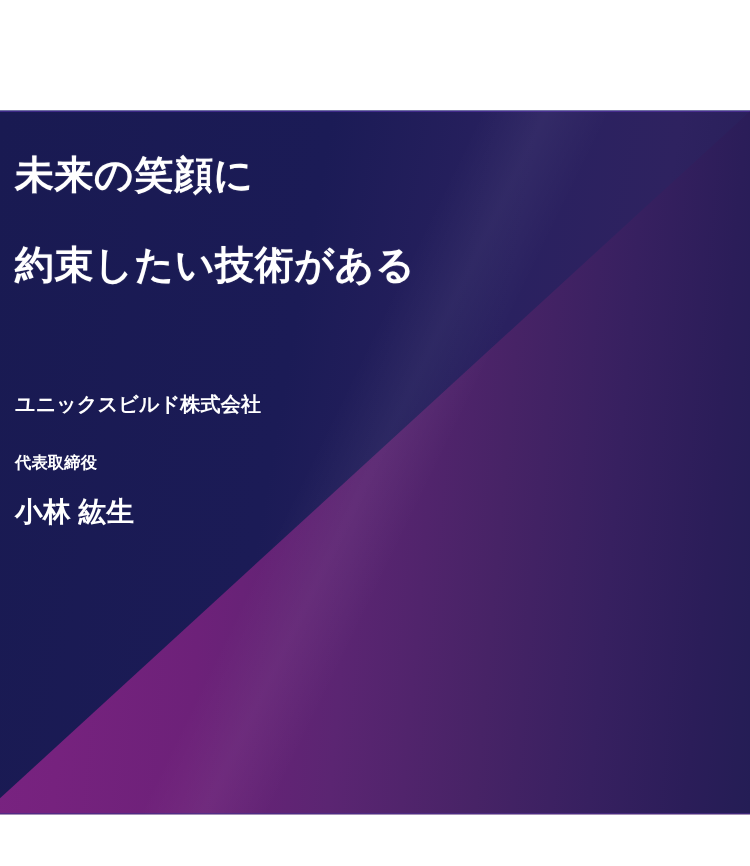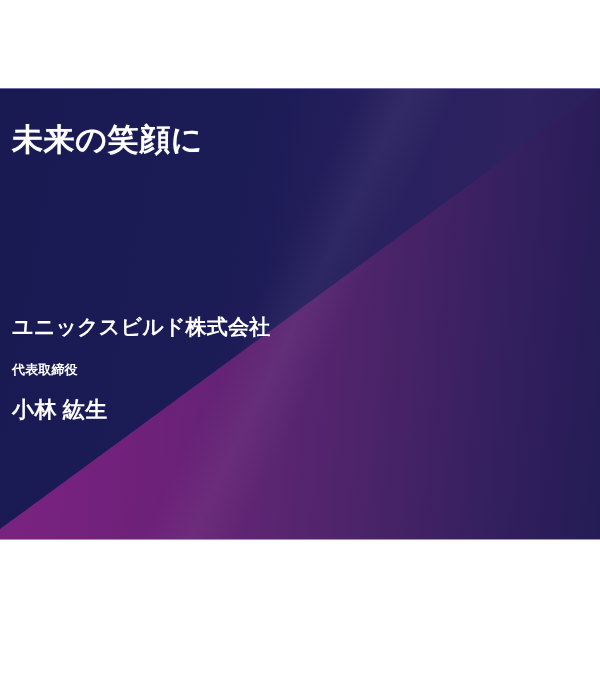--- a/index.html
+++ b/index.html
@@ -21,21 +21,21 @@
     height: 693px;
     background: #ffffff;
   }
 
   
   .banner {
     position: absolute;
     left: 0;
     top: 88px;
     width: 600px;
-    height: 452px;
+    height: 564px;
     overflow: hidden;
     background: #6d28d9;
     border-top: 1px solid #6f6fa4;
     border-bottom: 1px solid #a58fb4;
     box-sizing: border-box;
   }
 
   
   .bg-base {
     position: absolute;
@@ -100,21 +100,21 @@
   }
   .headline-1 { top: 35px; }
   .headline-2 { top: 107px; }
 
   .org {
     position: absolute;
     left: 12px;
     top: 228px;
     color: #ffffff;
     font-weight: bold;
-    font-size: 21px;
+    font-size: 16px;
     line-height: 1;
     letter-spacing: 0.01em;
     white-space: nowrap;
   }
 
   .role {
     position: absolute;
     left: 12px;
     top: 274px;
     color: #ffffff;
@@ -145,20 +145,21 @@
   <div class="banner">
 
     <div class="bg-base"></div>
     <div class="wedge"></div>
     <div class="seam"></div>
 
     <div class="content">
 
       <div class="headline headline-1">未来の笑顔に</div>
 
+      <div class="headline headline-2">約束したい技術がある</div>
 
       <div class="org">ユニックスビルド株式会社</div>
 
       <div class="role">代表取締役</div>
 
       <div class="person">小林 紘生</div>
 
     </div>
   </div>
 

